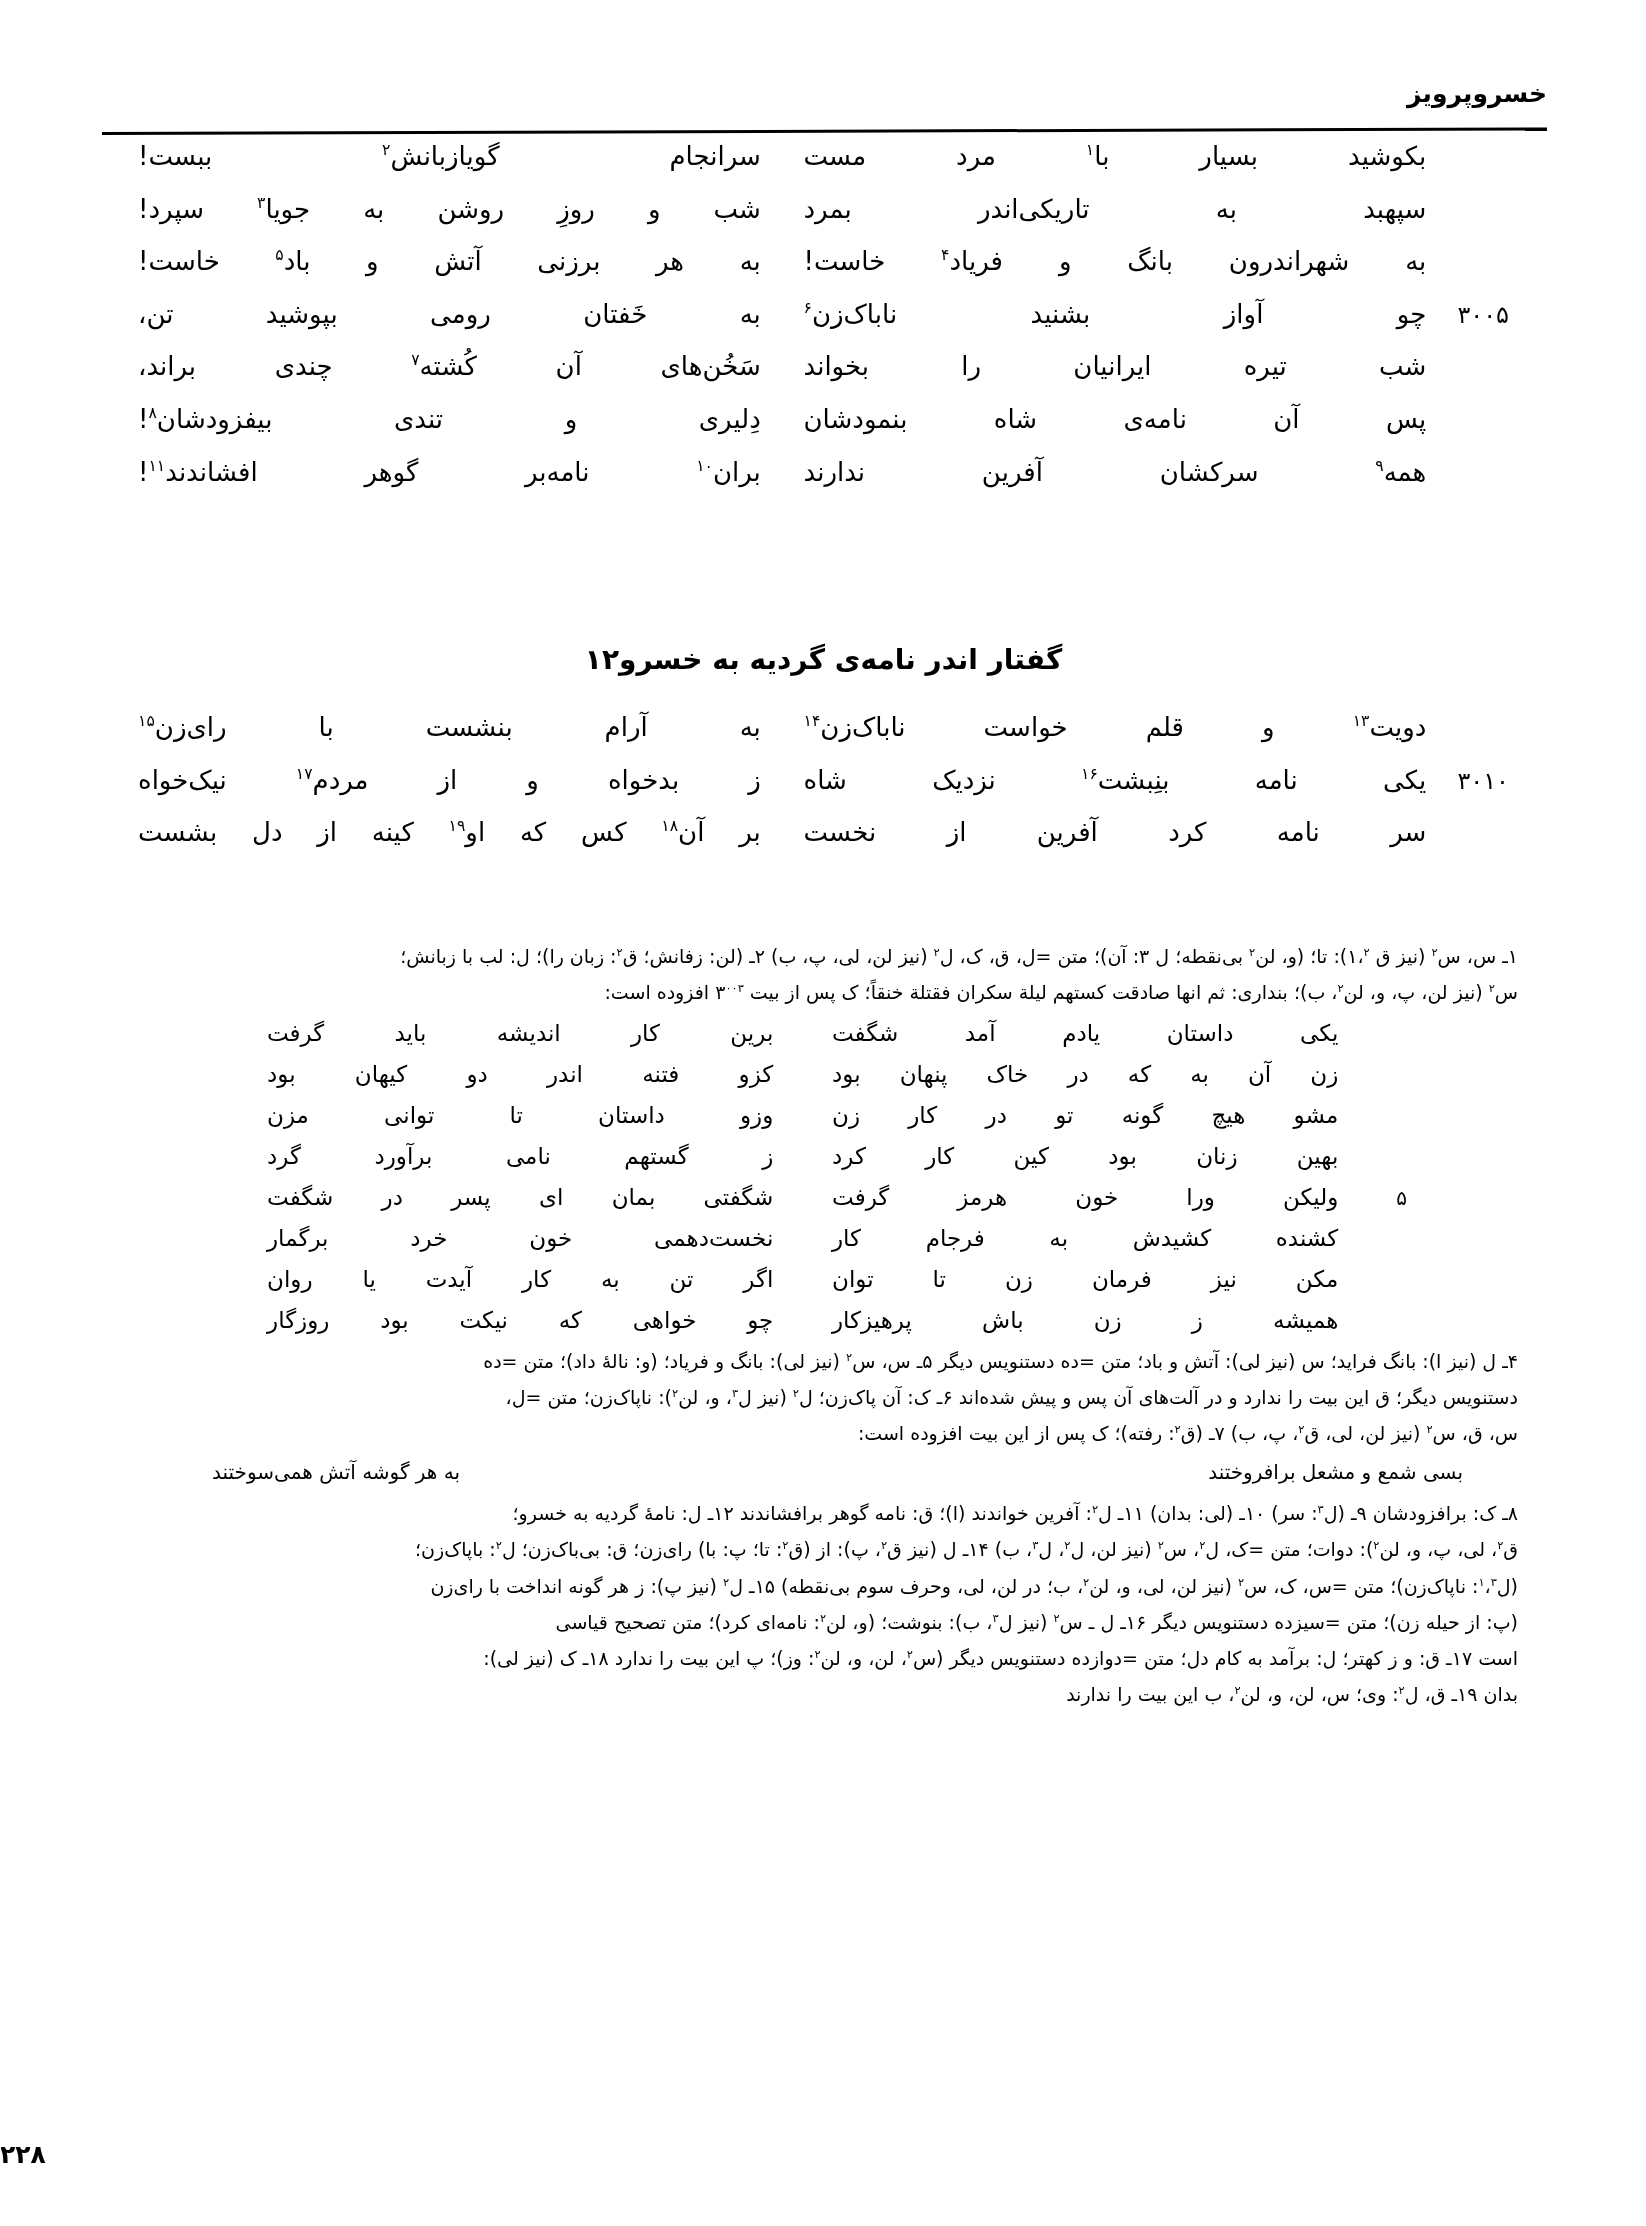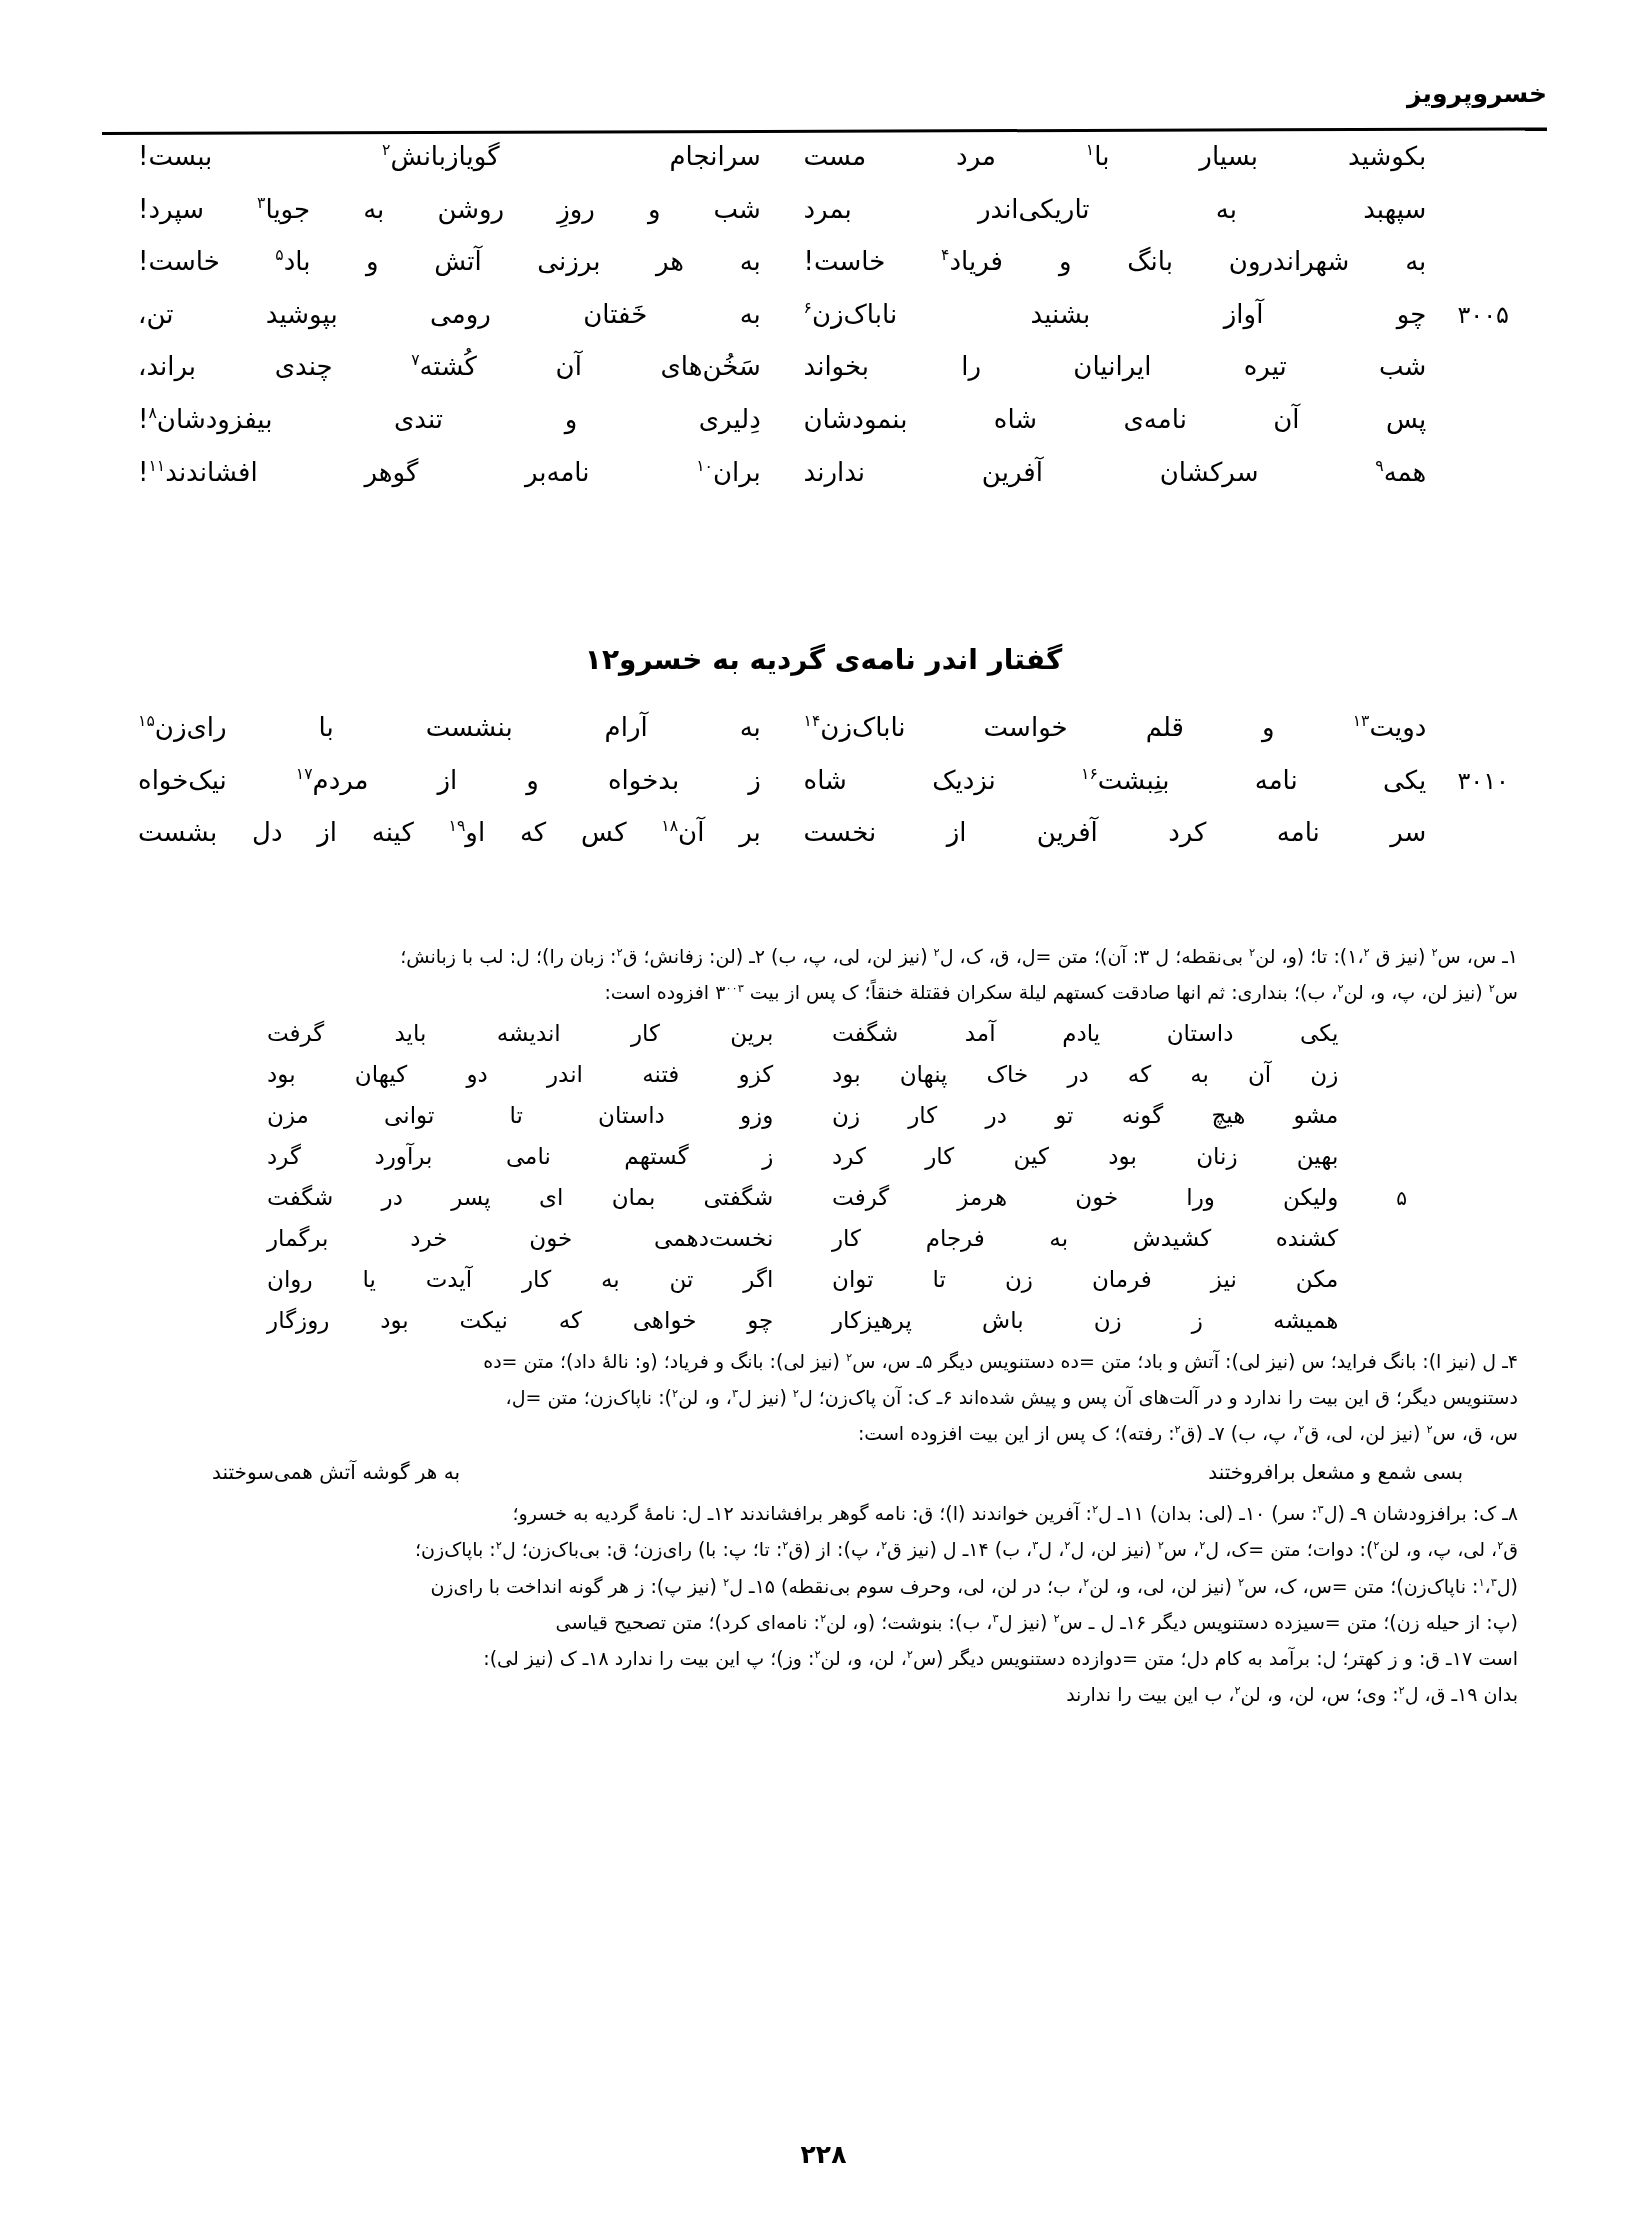--- a/index.html
+++ b/index.html
@@ -117,21 +117,21 @@
     padding:0 55px 0 83px;
     margin:7.4px 0 9.2px 0;
     white-space:nowrap;
   }
 
   
   .folio{
     position:absolute;
     left:0;right:0;
     bottom:57px;
-    text-align:center;
+    text-align:left;
     font-size:25px;
     font-weight:bold;
   }
 </style>
 </head>
 <body>
 
 <div class="page">
 
   <div class="runhead">

